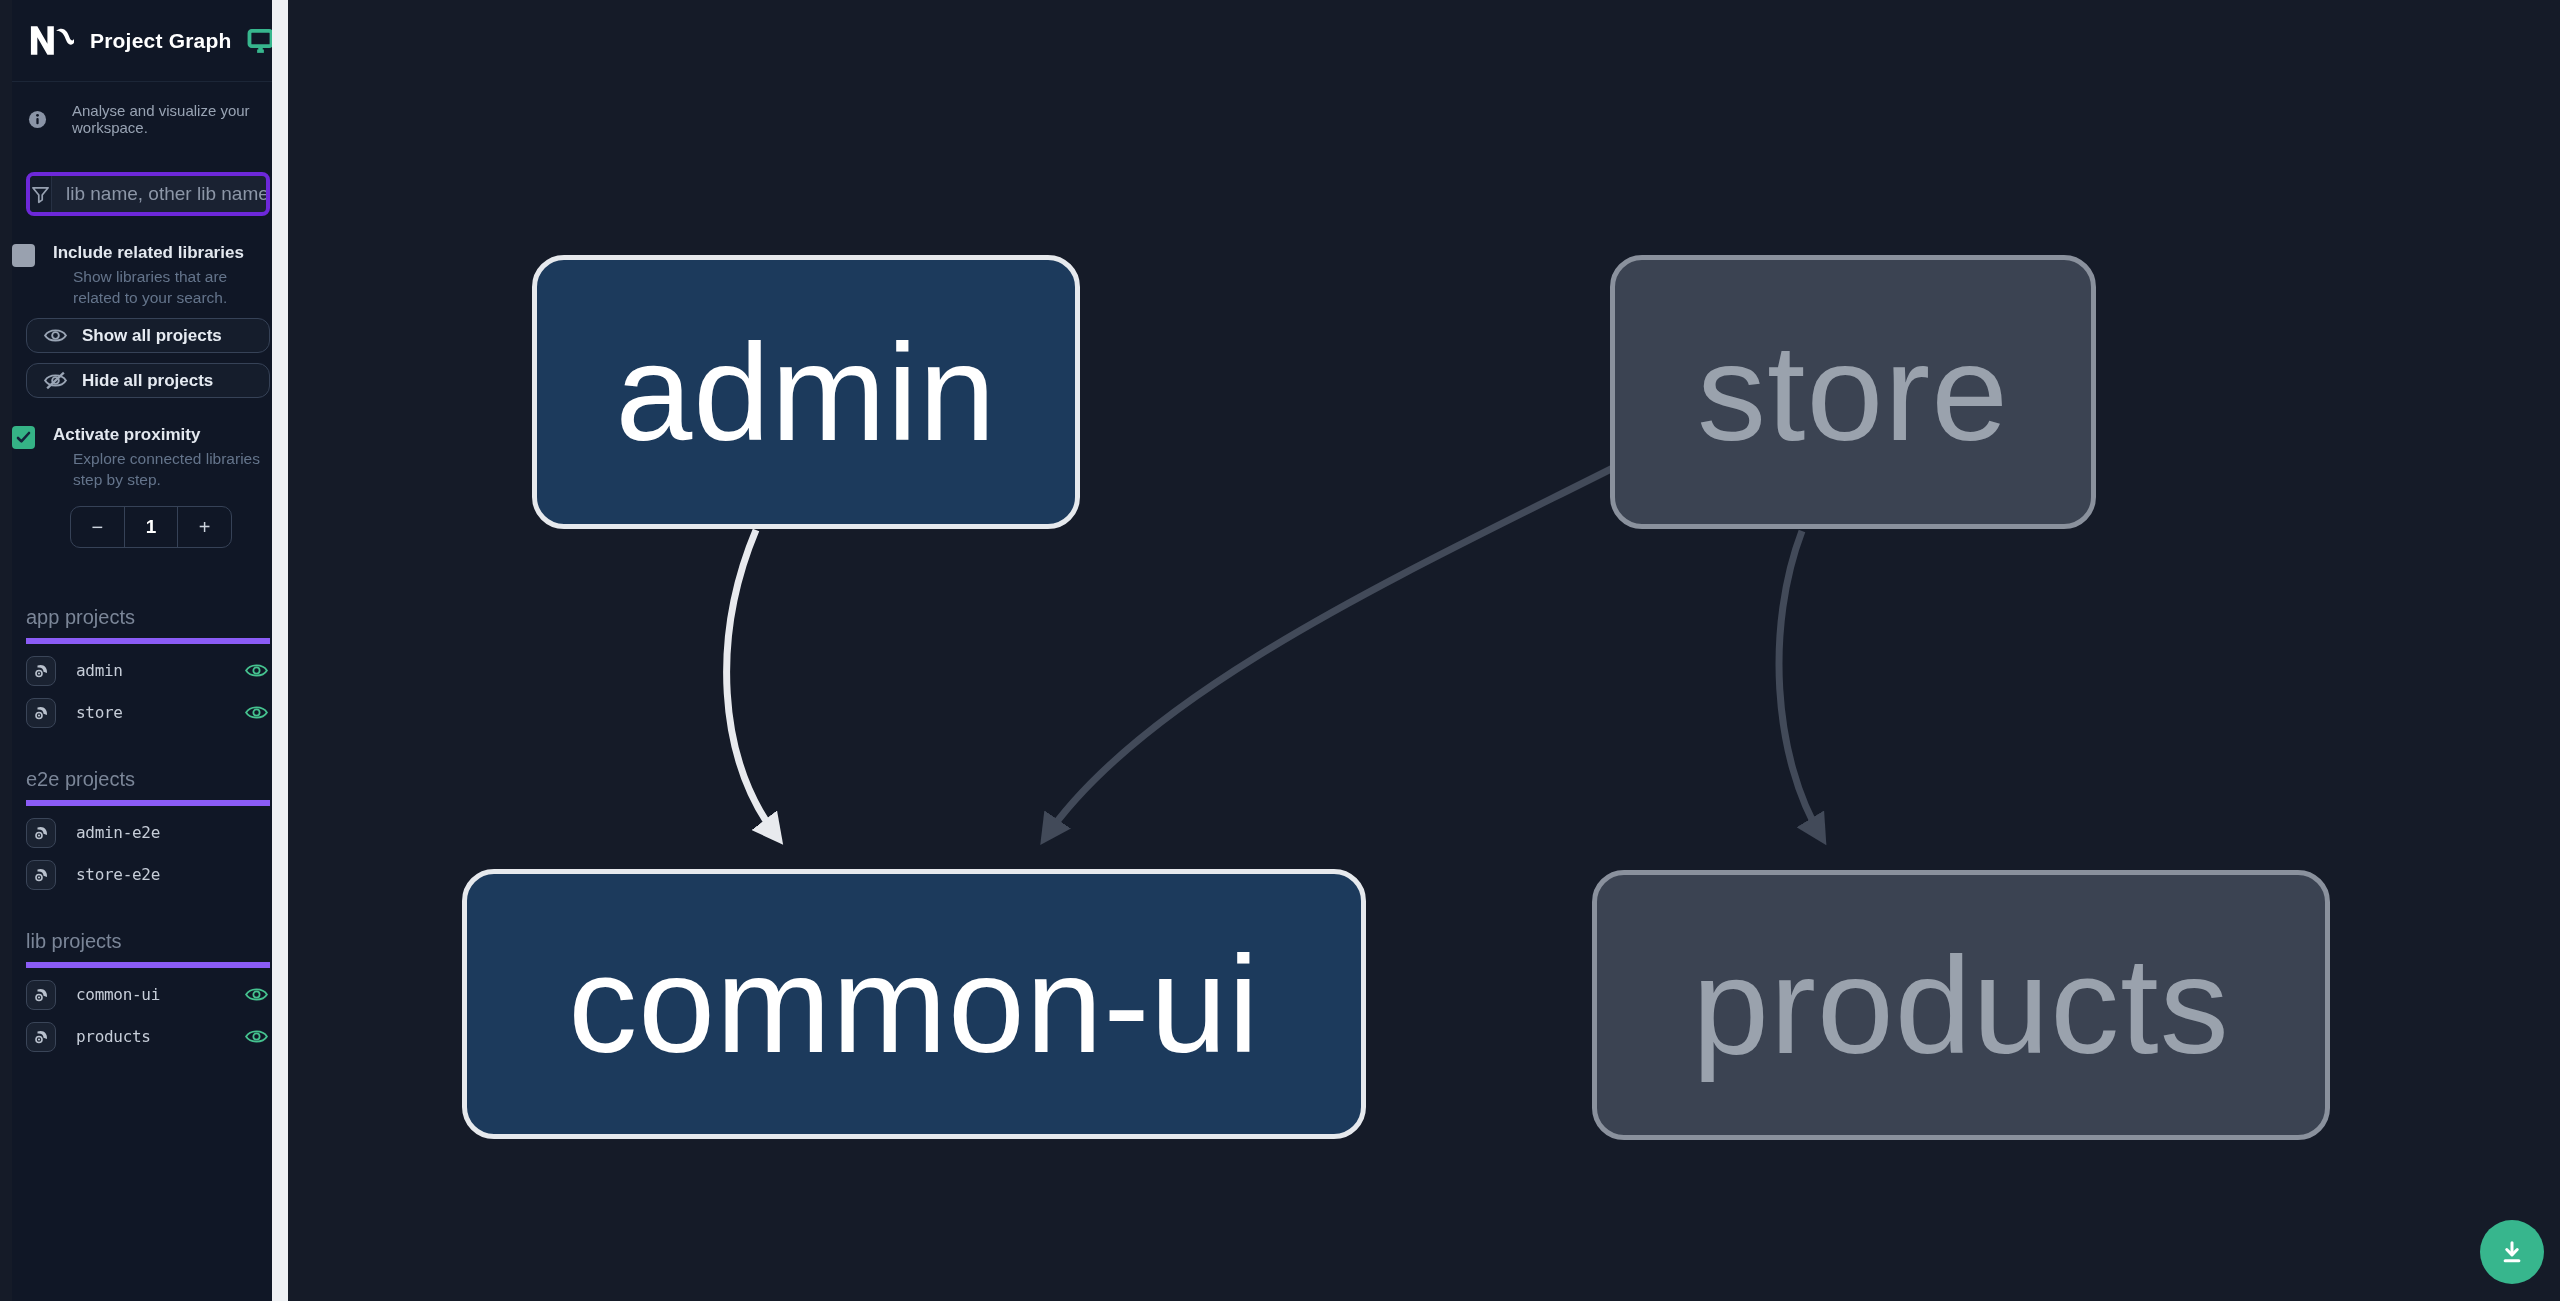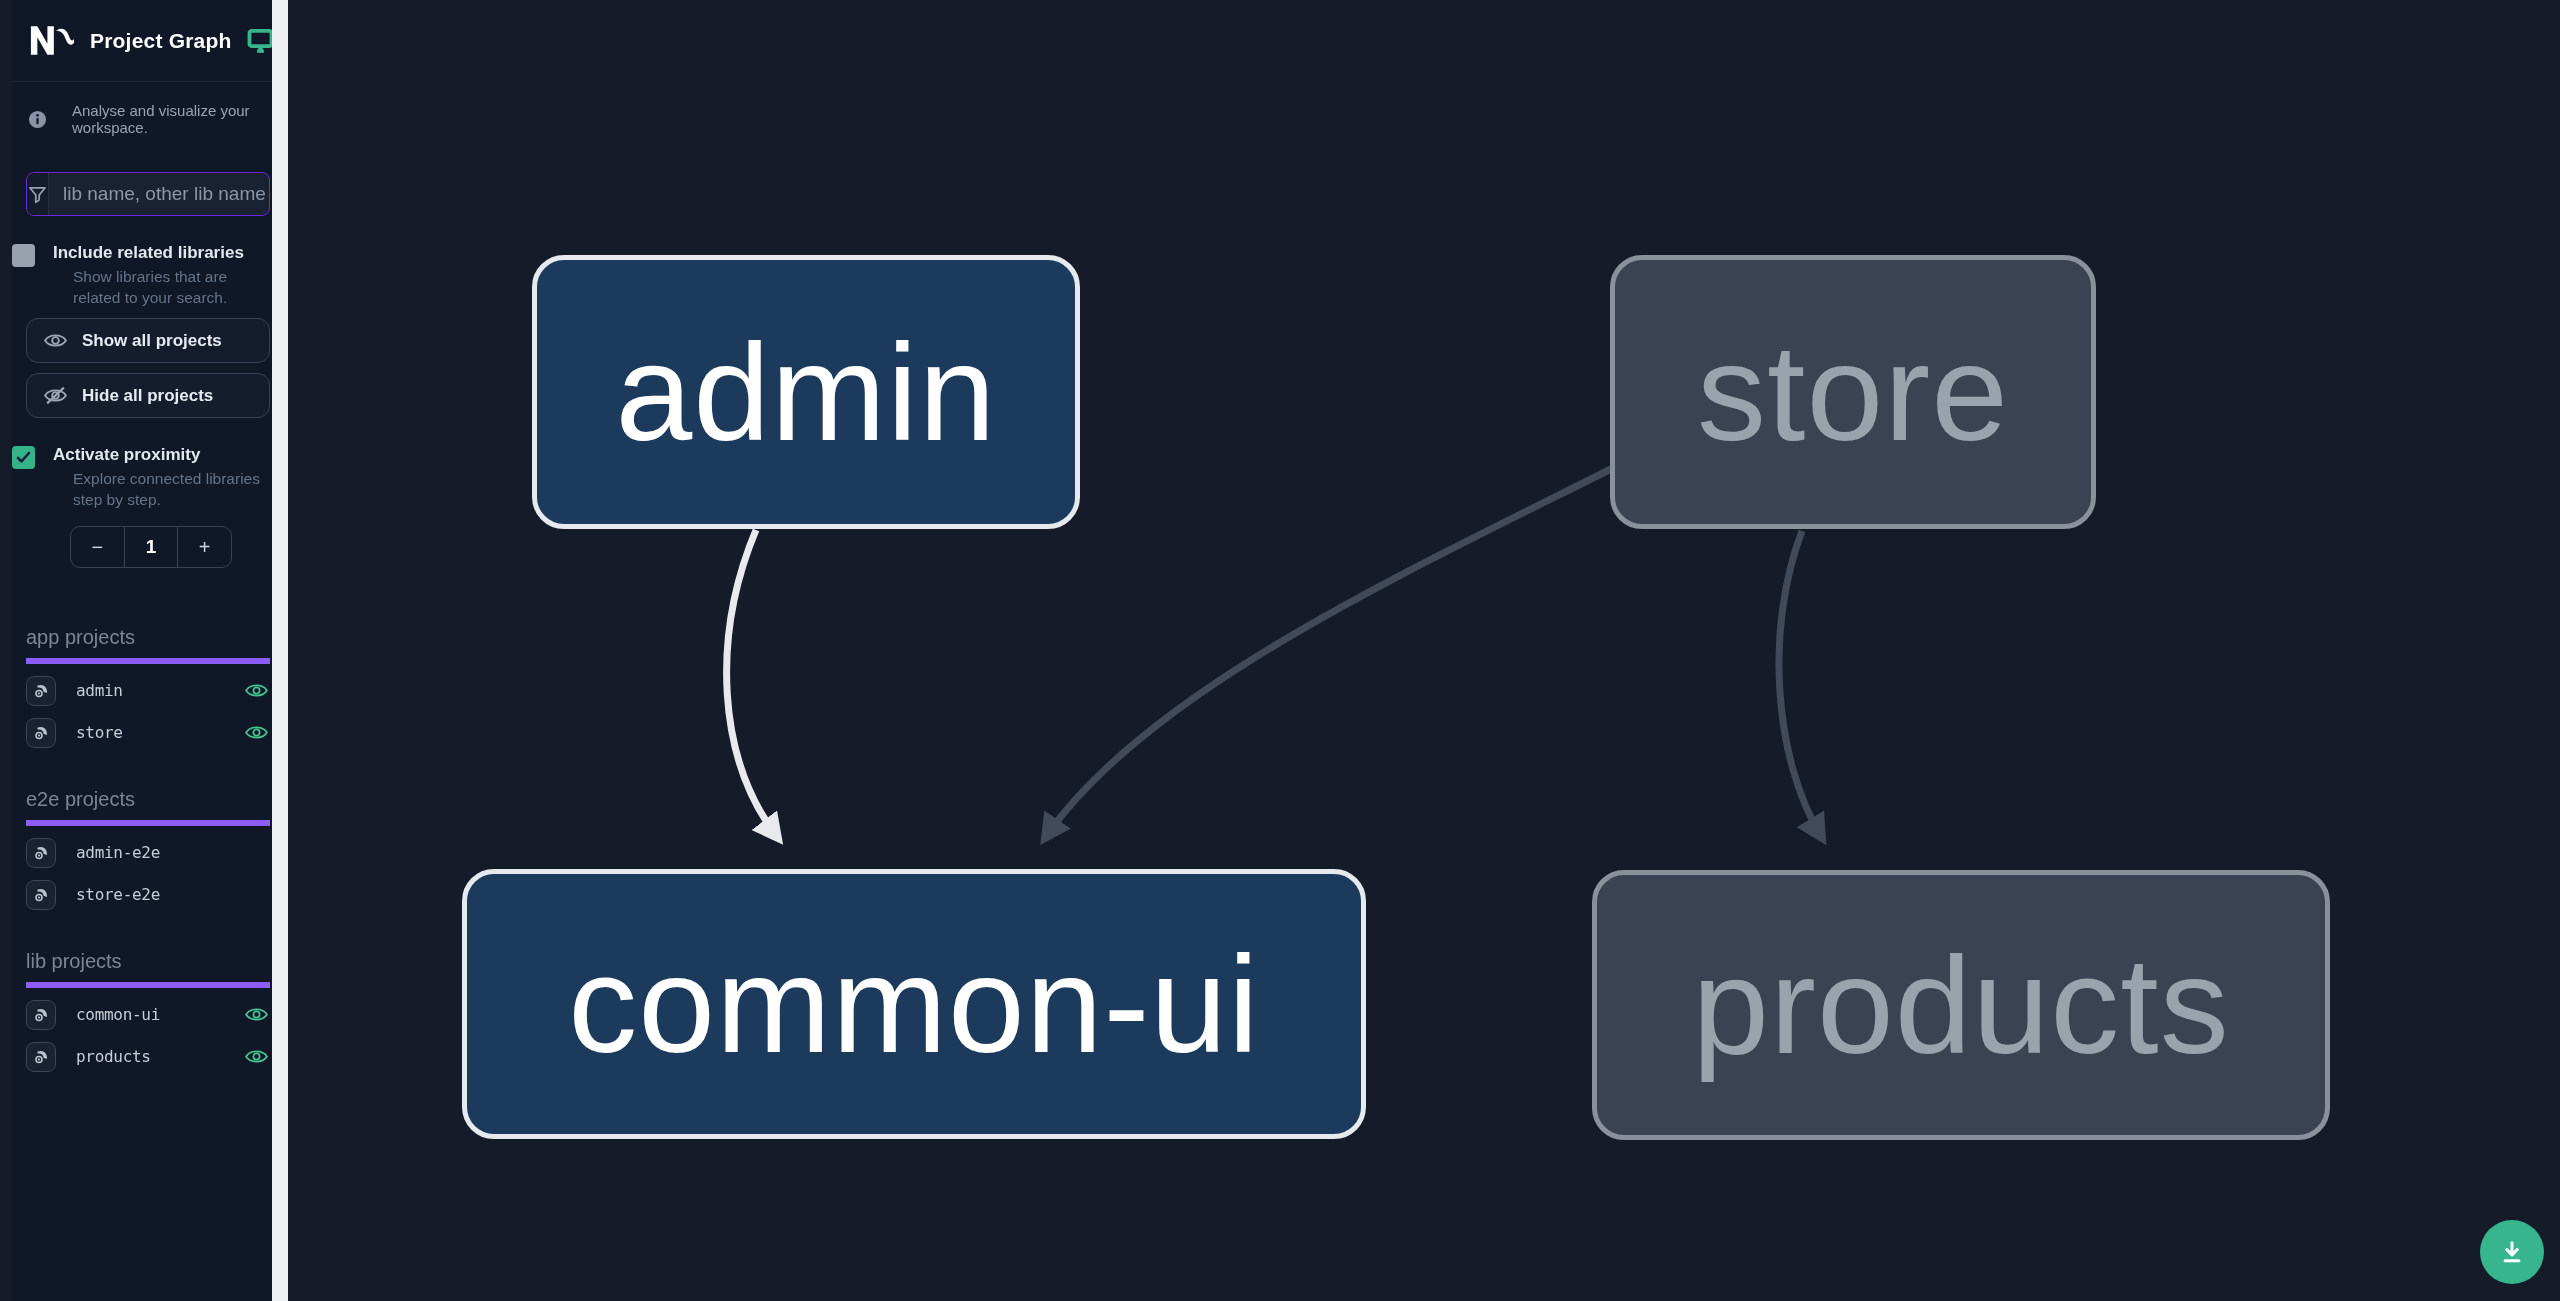--- a/index.html
+++ b/index.html
@@ -9,38 +9,38 @@
 
   
   .sidebar { position:absolute; left:12px; top:0; width:272px; height:1301px;
              background:#101726; color:#dde3ea; overflow:hidden; }
   .sb-header { height:82px; display:flex; align-items:center; gap:16px;
                padding:0 18px; border-bottom:1px solid #1c2637; }
   .sb-title { font-size:21px; font-weight:700; color:#ffffff; letter-spacing:.2px; flex:1 0 auto; }
   .tagline-row { display:flex; align-items:center; gap:25px; padding:20px 16px 0 16px;
                  font-size:15px; color:#98a3b3; }
   .searchbox { margin:36px 14px 0 14px; height:44px; display:flex; align-items:stretch;
-               border:1px solid #6d28d9; border-radius:8px; background:#1a2232; overflow:hidden; }
+               border:4px solid #6d28d9; border-radius:8px; background:#1a2232; overflow:hidden; }
   .search-iconcell { width:44px; display:flex; align-items:center; justify-content:center;
                      background:#141c2b; border-right:1px solid #273144; }
   .searchbox input { flex:1; background:transparent; border:none; outline:none;
                      color:#d7dee8; font-size:19px; padding:0 14px;
                      font-family:"Liberation Sans", sans-serif; }
   .searchbox input::placeholder { color:#8c96a7; }
 
   .option { display:flex; gap:18px; padding:0 0; margin-top:26px; }
   .cb { width:23px; height:23px; border-radius:4px; flex:0 0 auto; margin-top:2px;
         display:flex; align-items:center; justify-content:center; }
   .cb-muted { background:#99a1af; }
   .cb-white { background:#f4f6f8; }
   .cb-green { background:#35b386; }
   .opt-label { font-size:17px; font-weight:700; color:#e3e8ef; line-height:1.3; }
   .opt-desc  { font-size:15.5px; color:#64748b; line-height:1.32; margin-top:3px; max-width:205px;margin-left:20px; }
 
-  .sb-btn { margin:10px 14px 0 14px; height:45px; width:244px; display:flex; align-items:center;
+  .sb-btn { margin:10px 14px 0 14px; height:35px; width:244px; display:flex; align-items:center;
             gap:14px; padding:0 16px; background:#151d2c; border:1px solid #364257;
             border-radius:12px; color:#e6ebf2; font-size:17px; font-weight:700; cursor:pointer; }
   .sb-btn:first-of-type { margin-top:32px; }
 
   .stepper { margin:16px 0 0 58px; width:162px; height:42px; display:flex;
              border:1px solid #364257; border-radius:10px; overflow:hidden; }
   .stepper > div { flex:1; display:flex; align-items:center; justify-content:center;
                    font-size:20px; color:#cdd4de; }
   .stepper .st-val { border-left:1px solid #364257; border-right:1px solid #364257;
                      color:#ffffff; font-weight:700; font-size:19px; }

